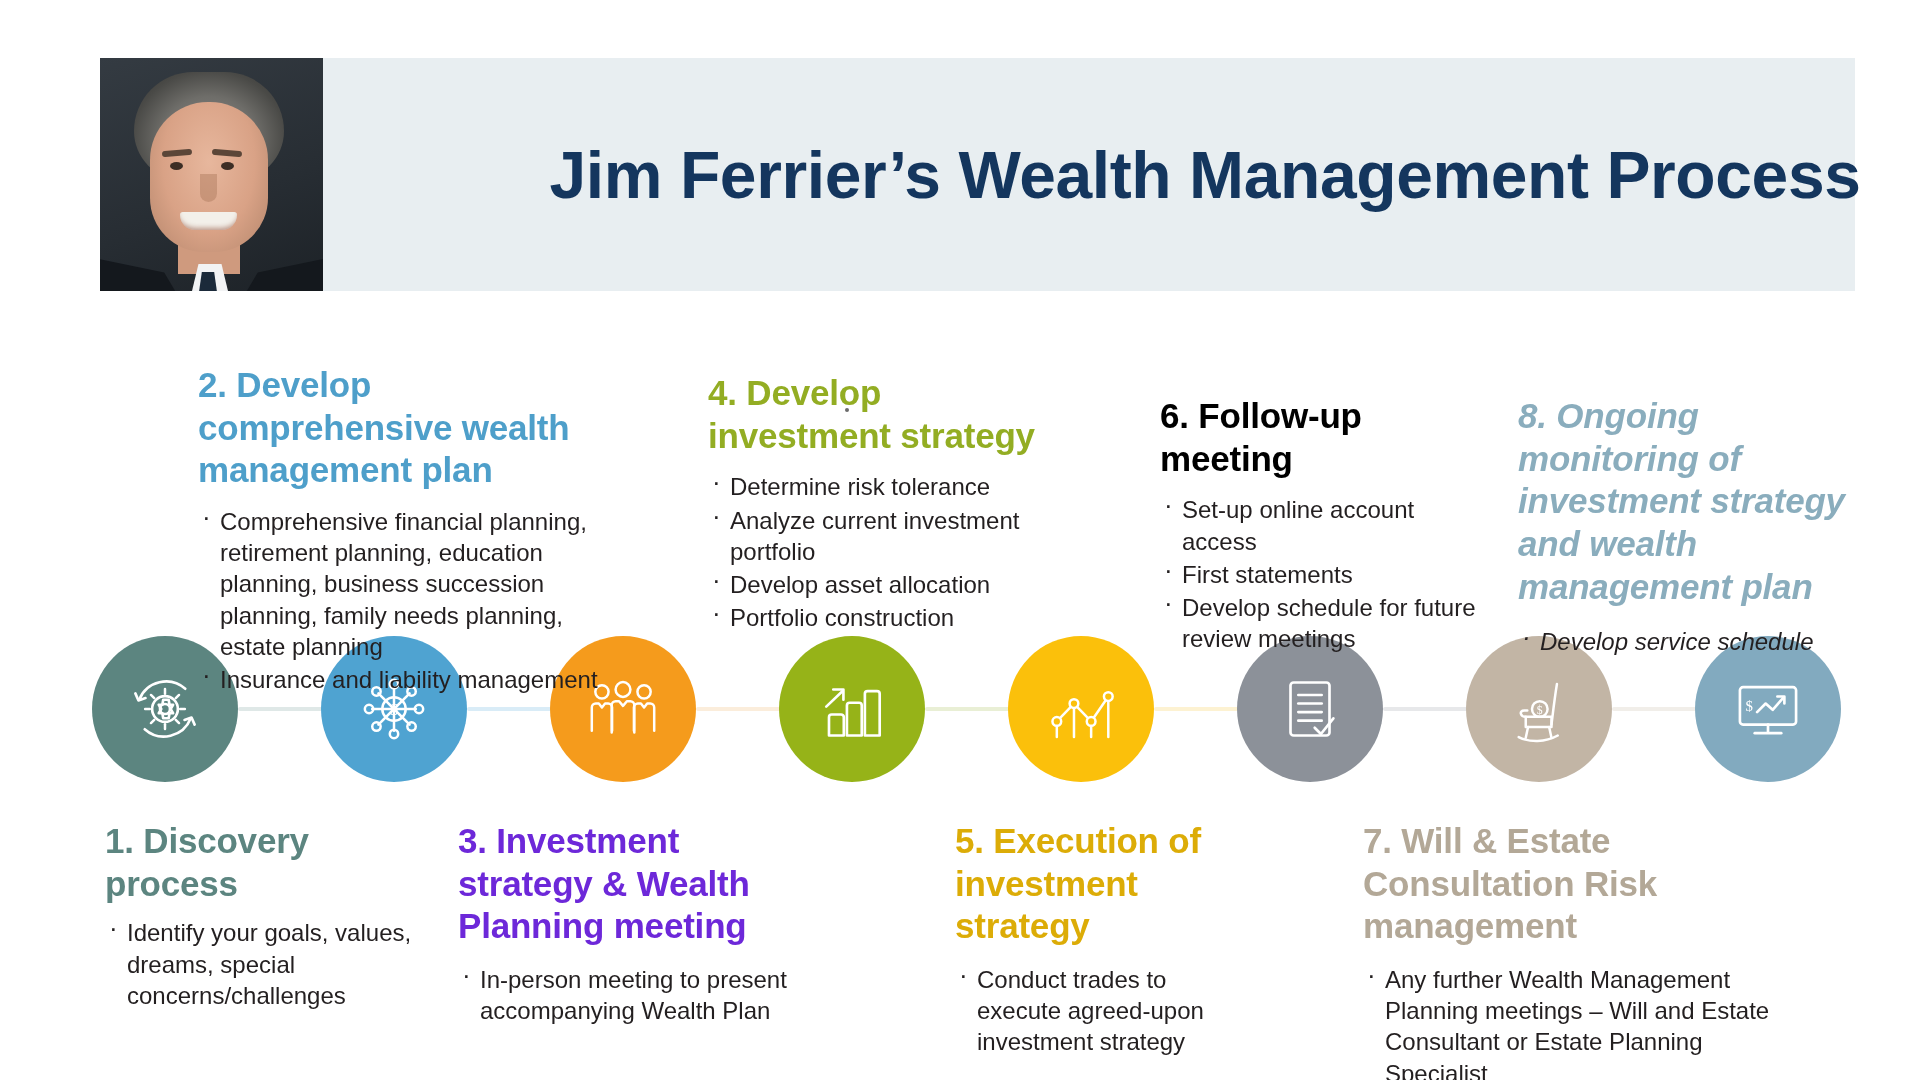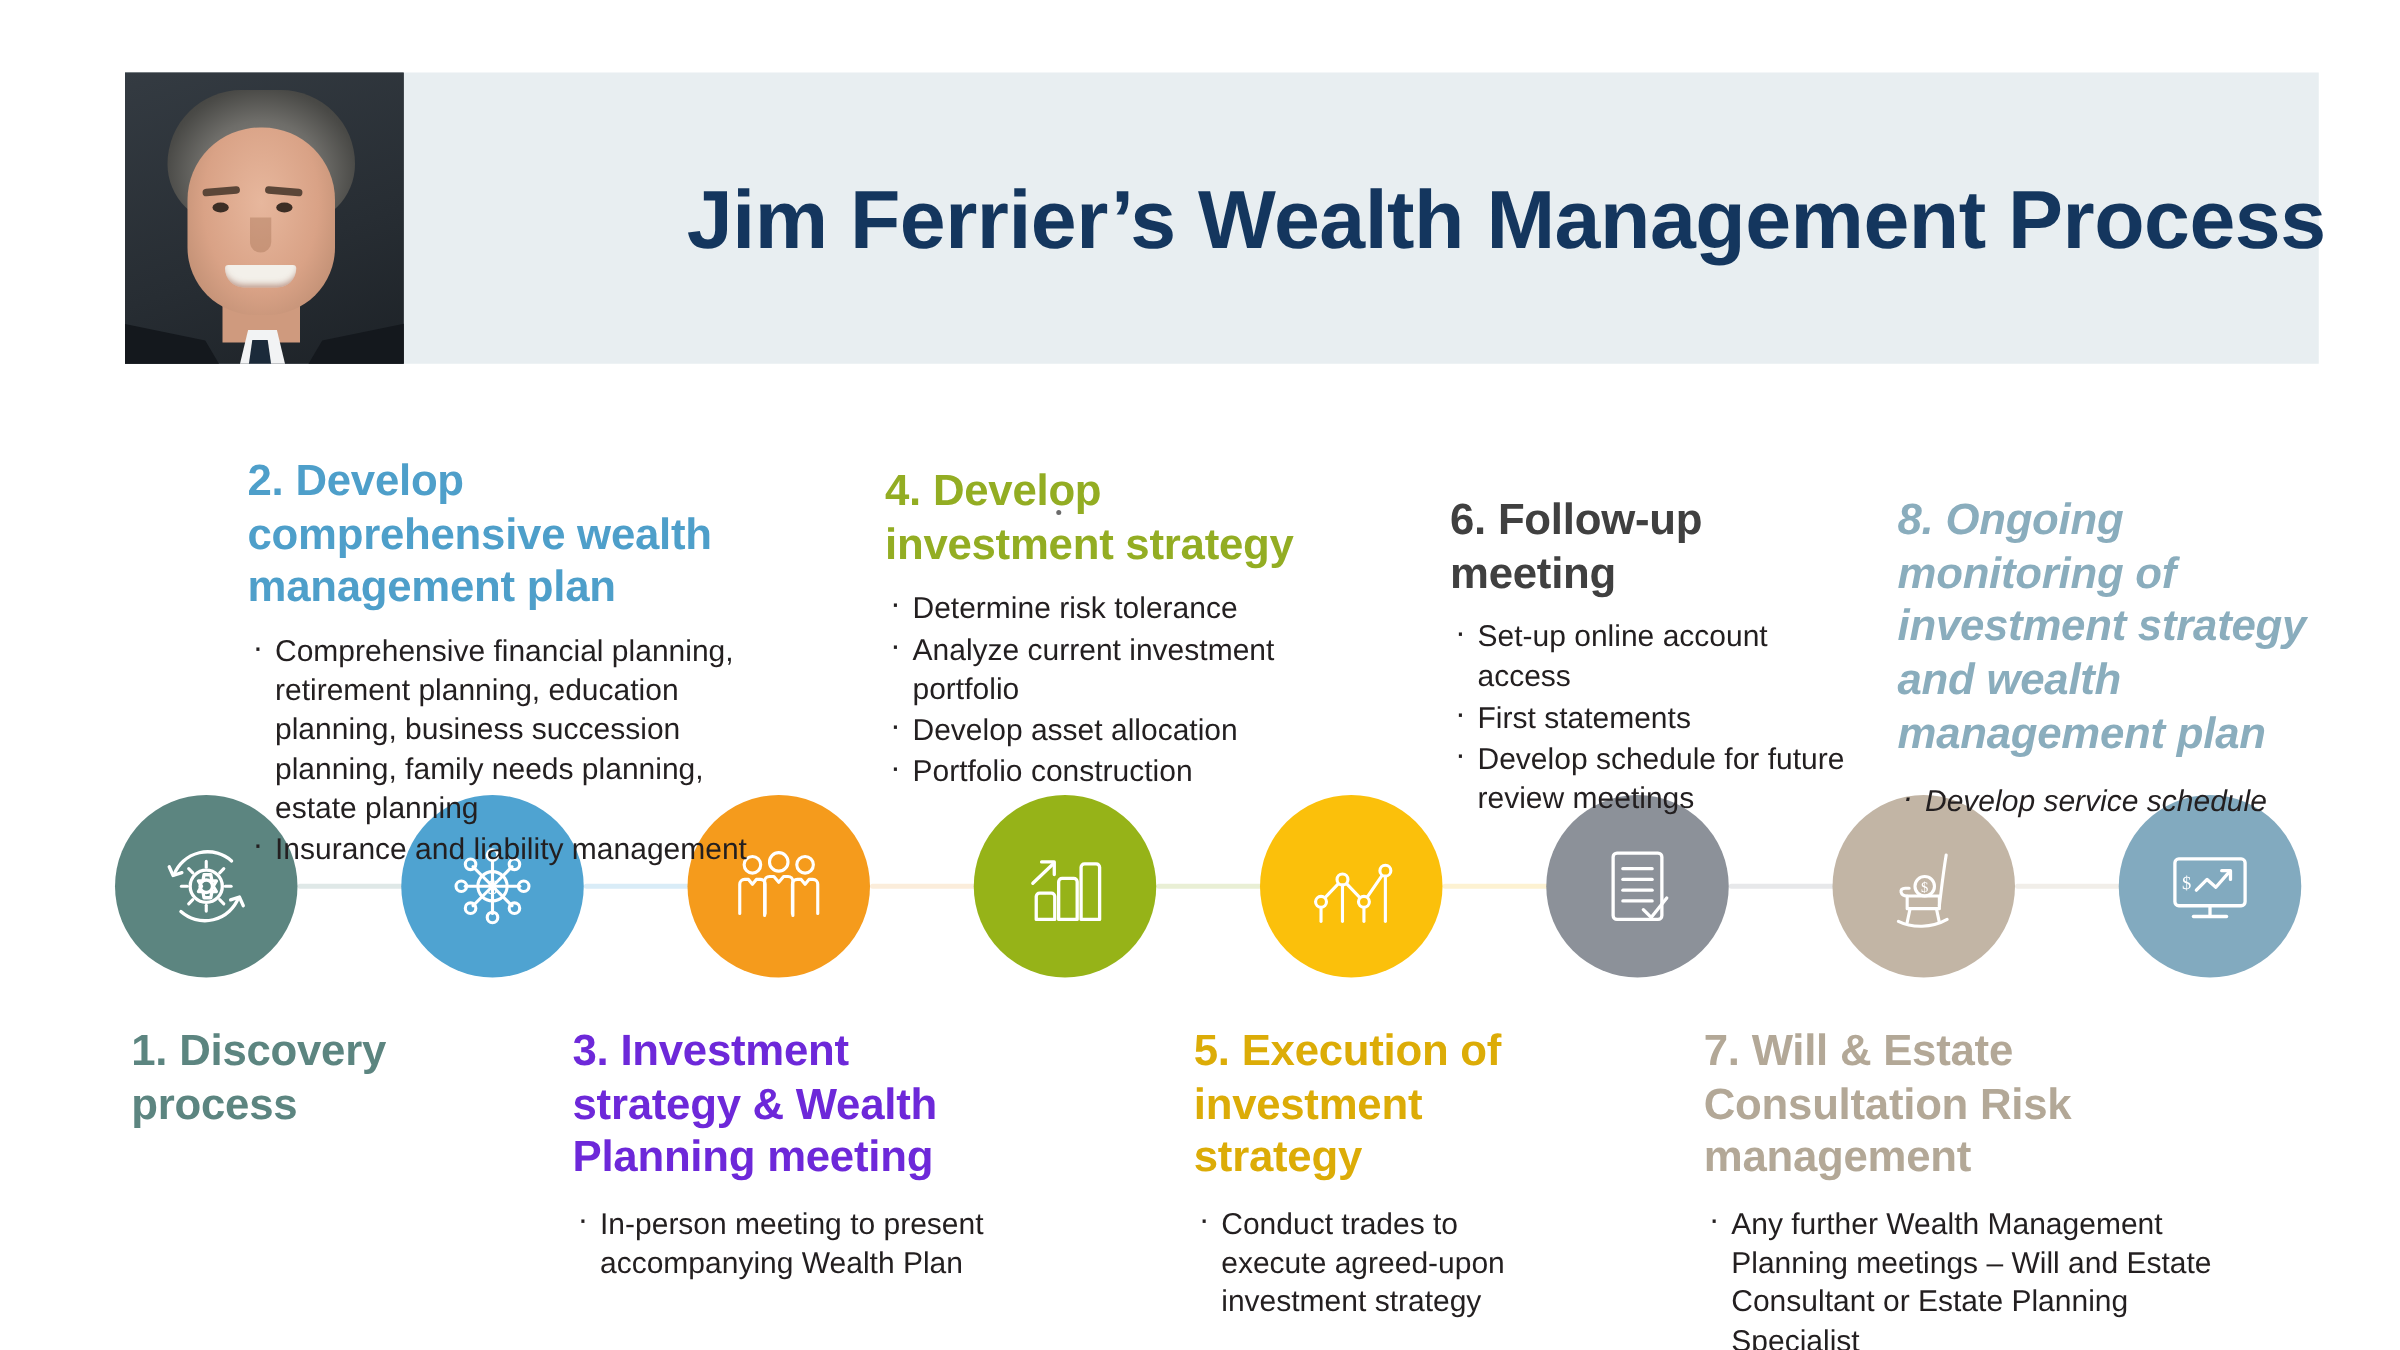--- a/index.html
+++ b/index.html
@@ -293,37 +293,40 @@
     <ul>
       <li>Determine risk tolerance</li>
       <li>Analyze current investment portfolio</li>
       <li>Develop asset allocation</li>
       <li>Portfolio construction</li>
     </ul>
   </div>
   <div class="stray-dot"></div>
 
   <div class="block" style="left:1160px; top:395px; width:330px;">
-    <div class="bh" style="color:#404040;">6. Follow-up meeting</div>
+    <div class="bh" style="color:#000000;">6. Follow-up meeting</div>
     <ul>
       <li>Set-up online account access</li>
       <li>First statements</li>
       <li>Develop schedule for future review meetings</li>
     </ul>
   </div>
 
   <div class="block" style="left:1518px; top:395px; width:330px;font-style:italic;">
     <div class="bh" style="color:#8aadbd;">8. Ongoing monitoring of investment strategy and wealth management plan</div>
     <ul style="margin-top:18px;">
       <li>Develop service schedule</li>
     </ul>
   </div>
 
   <div class="block" style="left:105px; top:820px; width:310px;">
     <div class="bh" style="color:#5c8580;">1. Discovery process</div>
+    <ul style="margin-top:12px;">
+      <li>Identify your goals, values, dreams, special concerns/challenges</li>
+    </ul>
   </div>
 
   <div class="block" style="left:458px; top:820px; width:360px;">
     <div class="bh" style="color:#6d28d9;">3. Investment strategy &amp; Wealth Planning meeting</div>
     <ul style="margin-top:16px;">
       <li>In-person meeting to present accompanying Wealth Plan</li>
     </ul>
   </div>
 
   <div class="block" style="left:955px; top:820px; width:300px;">

